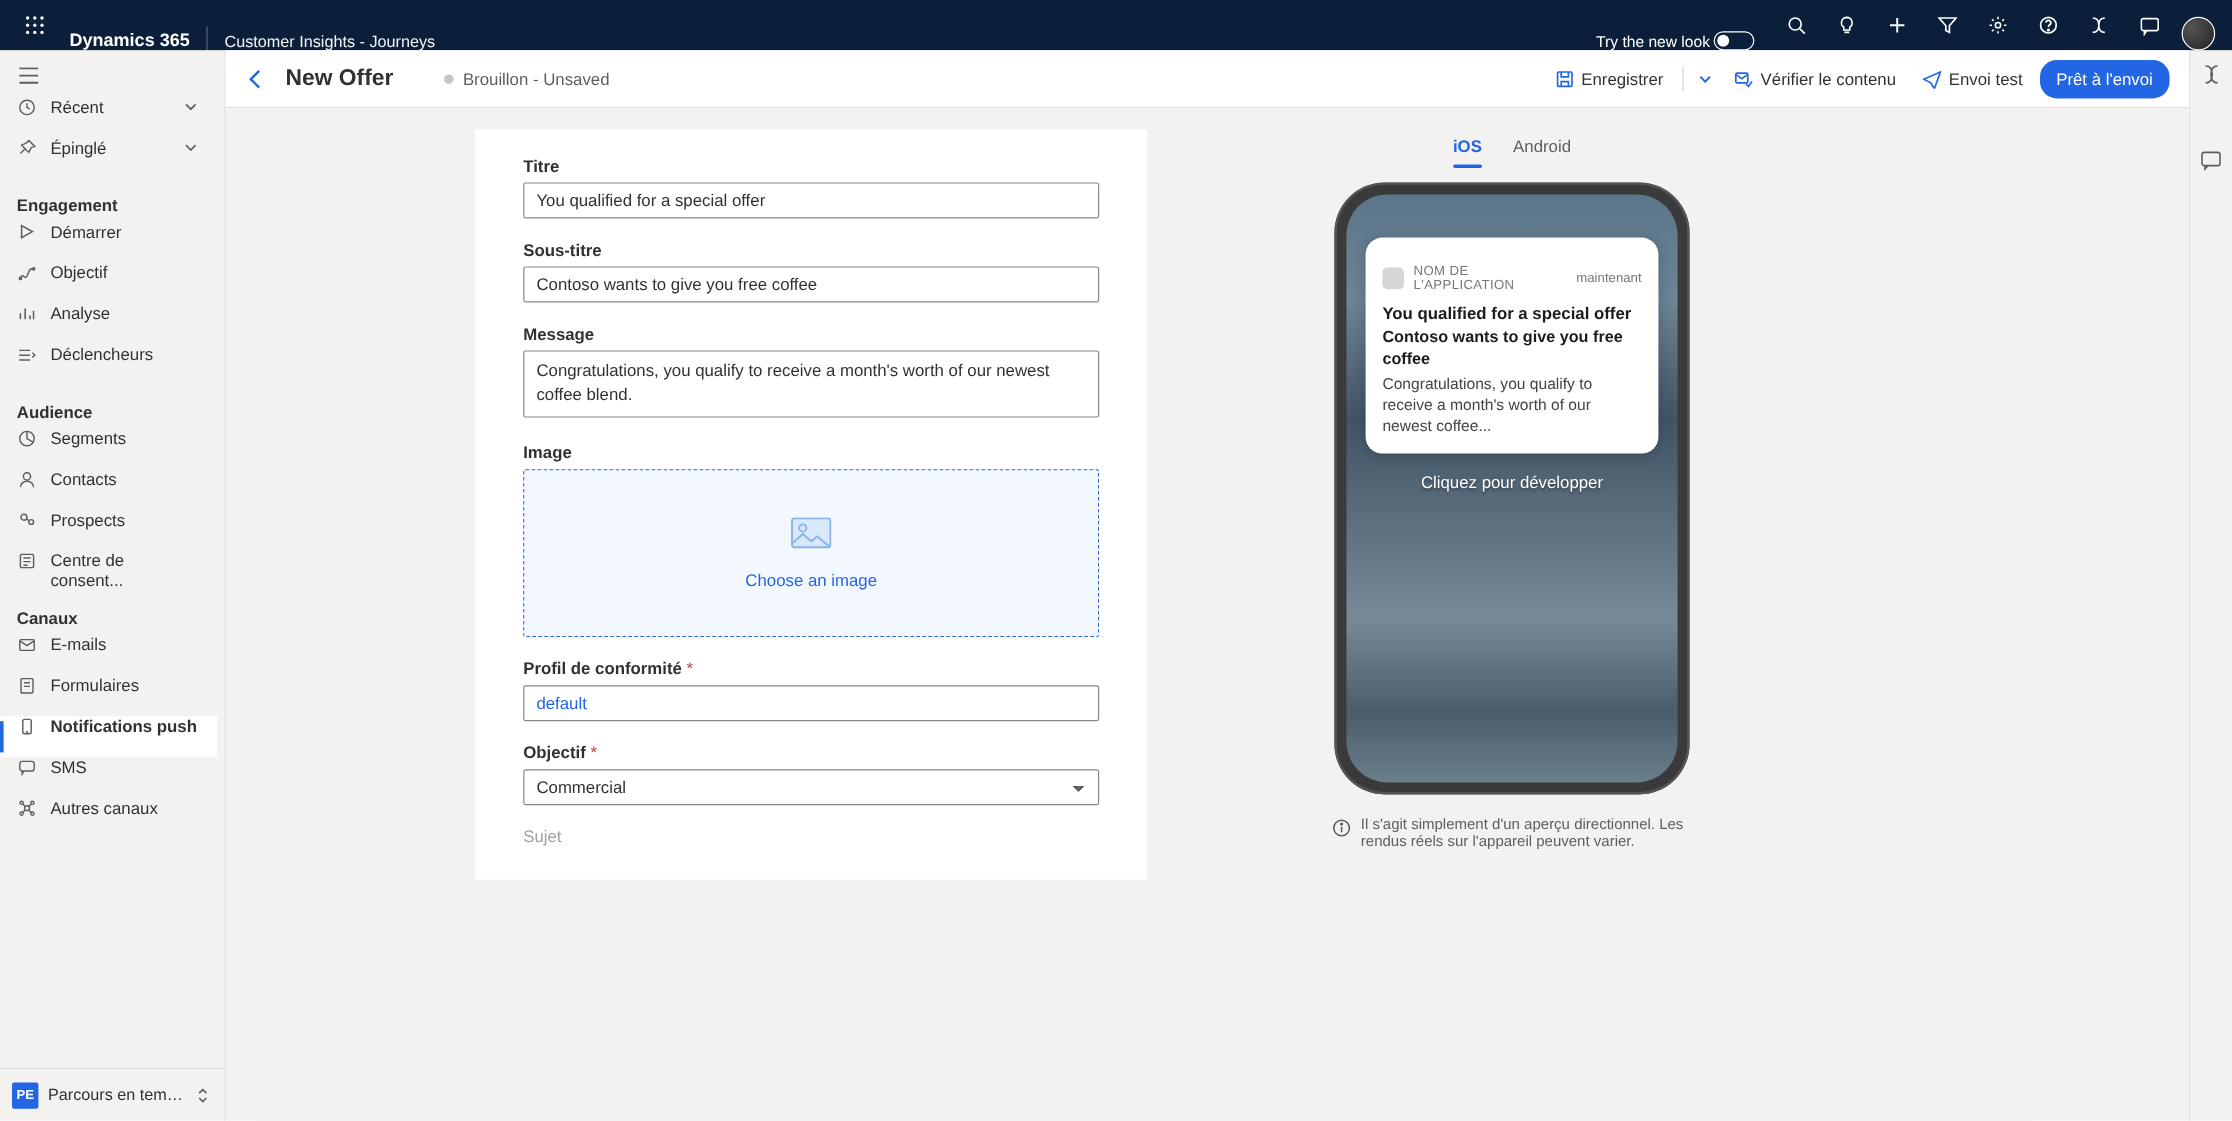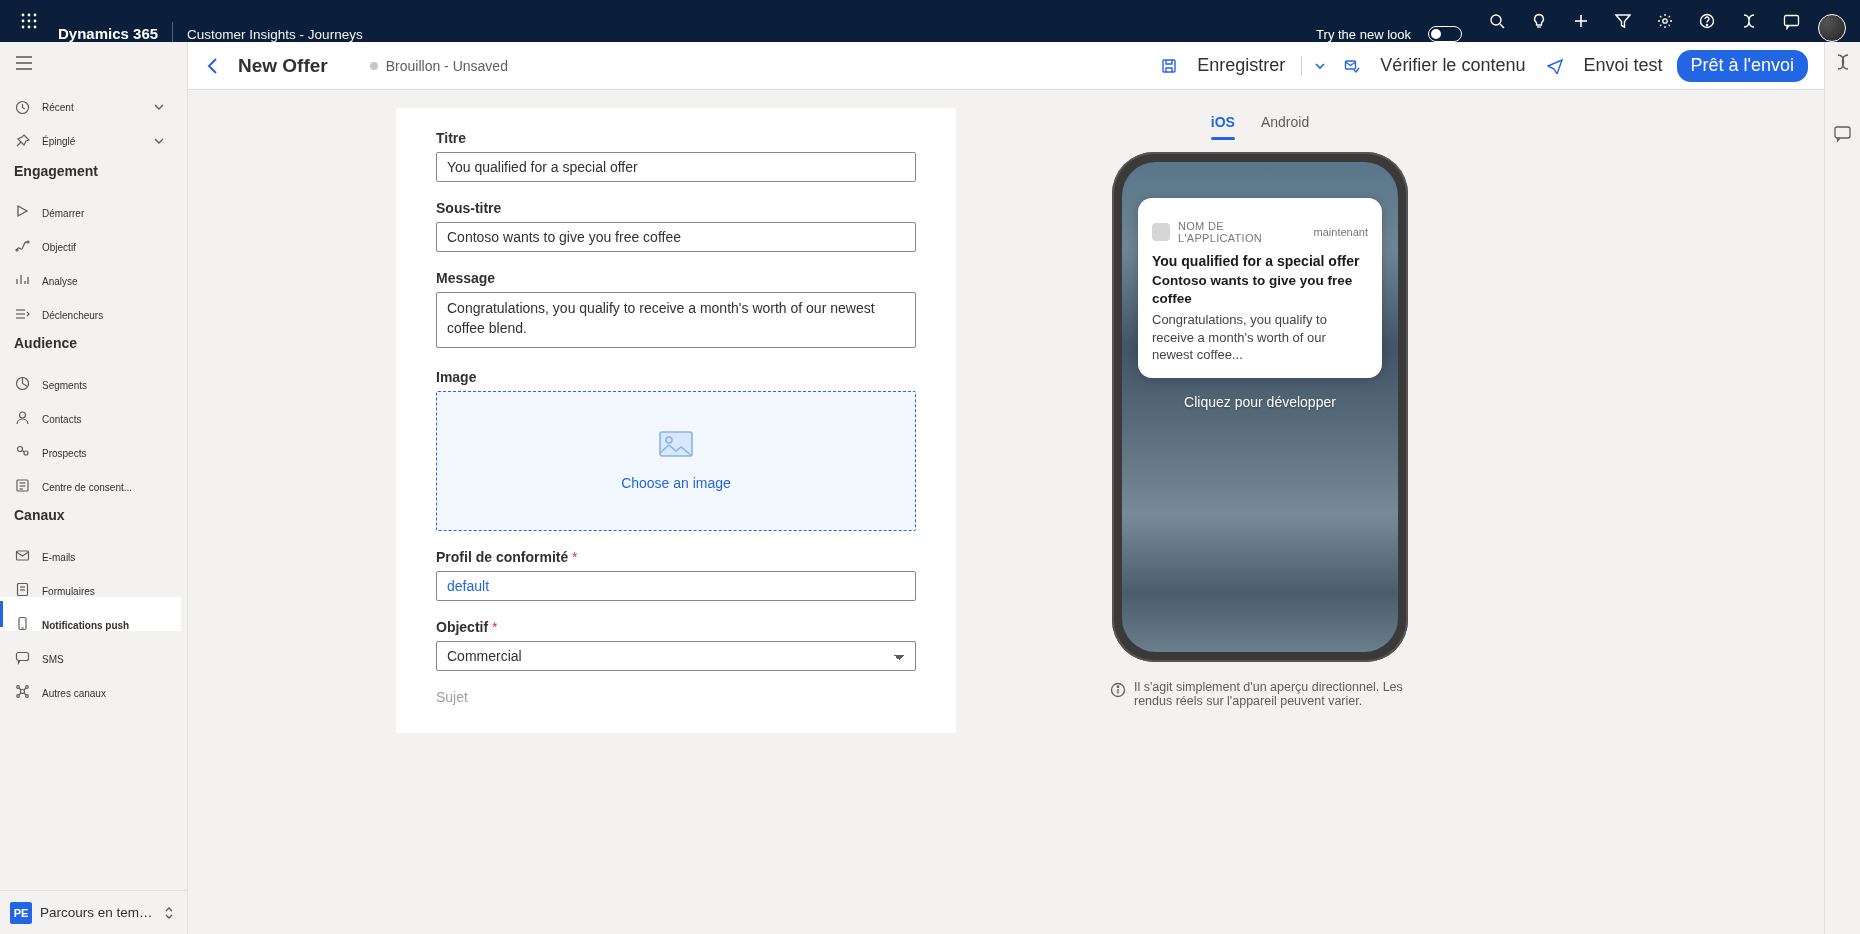--- a/index.html
+++ b/index.html
@@ -6,56 +6,56 @@
   html, body { height: 100%; font-family: "Segoe UI", -apple-system, sans-serif; font-size: 14px; color: #323130; overflow: hidden; }
   body { display: flex; flex-direction: column; }
 
   
   .topbar { background: #0b1f3b; color: #fff; height: 42px; display: flex; align-items: flex-end; padding: 0 8px; flex: 0 0 auto; }
   .topbar .waffle { width: 28px; height: 28px; display: flex; align-items: center; justify-content: center; cursor: pointer; }
   .topbar .brand { font-weight: 600; margin-left: 8px; font-size: 15px; }
   .topbar .divider { height: 20px; width: 1px; background: rgba(255,255,255,.3); margin: 0 14px; }
   .topbar .subbrand { font-size: 13.5px; opacity: .95; }
   .topbar .spacer { flex: 1; }
-  .topbar .trylook { display: flex; align-items: center; gap: 17px; margin-right: 14px; font-size: 13px; }
+  .topbar .trylook { display: flex; align-items: center; gap: 3px; margin-right: 14px; font-size: 13px; }
   .toggle { width: 34px; height: 16px; border: 1px solid #fff; border-radius: 10px; position: relative; }
   .toggle::after { content: ""; width: 10px; height: 10px; background: #fff; border-radius: 50%; position: absolute; top: 2px; left: 2px; }
   .topbar .icon-btn { width: 42px; height: 42px; display: flex; align-items: center; justify-content: center; cursor: pointer; }
   .topbar .avatar { width: 28px; height: 28px; border-radius: 50%; border: 1.5px solid #fff; background: radial-gradient(circle at 30% 30%, #555, #222); margin: 0 6px; }
 
   
   .shell { flex: 1; display: flex; min-height: 0; }
 
   
   .leftnav { width: 188px; background: #f3f2f1; border-right: 1px solid #e1dfdd; display: flex; flex-direction: column; overflow: hidden; position: relative; }
   .leftnav .hamburger { padding: 14px 16px 8px; }
   .leftnav .sc { overflow-y: auto; flex: 1; padding-right: 6px; }
   .leftnav .sc::-webkit-scrollbar { width: 8px; }
   .leftnav .sc::-webkit-scrollbar-thumb { background: #c8c6c4; border-radius: 4px; }
-  .nav-row { display: flex; align-items: flex-end; height: 34px; padding: 0 14px; gap: 12px; cursor: pointer; font-size: 10px; color: #323130; }
+  .nav-row { display: flex; align-items: flex-start; height: 34px; padding: 0 14px; gap: 12px; cursor: pointer; font-size: 14px; color: #323130; }
   .nav-row.expand { justify-content: space-between; }
   .nav-section { padding: 14px 14px 6px; font-weight: 600; font-size: 14px; color: #323130; }
   .nav-row.active { background: #fff; position: relative; font-weight: 600; }
   .nav-row.active::before { content: ""; position: absolute; left: 0; top: 4px; bottom: 4px; width: 3px; background: #2266e3; }
   .nav-icon { width: 16px; height: 16px; display: inline-flex; align-items: center; justify-content: center; color: #605e5c; flex: 0 0 16px; }
   .leftnav .footer { border-top: 1px solid #e1dfdd; padding: 8px 10px; display: flex; align-items: center; gap: 8px; min-height: 44px; }
   .pe-badge { background: #2266e3; color: #fff; width: 22px; height: 22px; font-size: 11px; font-weight: 600; display: flex; align-items: center; justify-content: center; border-radius: 2px; }
   .footer .txt { font-size: 13.5px; flex: 1; white-space: nowrap; overflow: hidden; text-overflow: ellipsis; }
 
   
   .main { flex: 1; display: flex; flex-direction: column; min-width: 0; background: #f3f2f1; position: relative; }
   .cmdbar { background: #fff; border-bottom: 1px solid #e1dfdd; height: 48px; display: flex; align-items: center; padding: 0 16px 0 16px; gap: 12px; }
   .cmd-left { display: flex; align-items: center; gap: 14px; }
   .back-btn { color: #2266e3; cursor: pointer; display: flex; }
   .page-title { font-size: 19px; font-weight: 600; }
   .status-pill { display: flex; align-items: center; gap: 8px; color: #605e5c; font-size: 14px; margin-left: 28px; }
   .status-dot { width: 8px; height: 8px; border-radius: 50%; background: #c8c6c4; }
   .cmdbar .spacer { flex: 1; }
   .cmd-actions { display: flex; align-items: center; gap: 6px; }
-  .cmd-btn { display: flex; align-items: center; gap: 20px; height: 32px; padding: 0 8px; color: #2266e3; cursor: pointer; font-size: 18px; border-radius: 2px; }
+  .cmd-btn { display: flex; align-items: center; gap: 6px; height: 32px; padding: 0 8px; color: #2266e3; cursor: pointer; font-size: 14px; border-radius: 2px; }
   .cmd-btn .label { color: #323130; }
   .vsep { width: 1px; height: 20px; background: #d2d0ce; margin: 0 2px; }
   .primary-btn { background: #2266e3; color: #fff !important; padding: 0 14px; font-weight: 400; border-radius: 14px; }
   .primary-btn .label { color: #fff; }
 
   .workarea { flex: 1; overflow: auto; display: flex; gap: 24px; padding: 18px 18px 0 18px; }
   .workarea::-webkit-scrollbar { width: 12px; }
   .workarea::-webkit-scrollbar-thumb { background: #c8c6c4; border-radius: 6px; }
 
   

